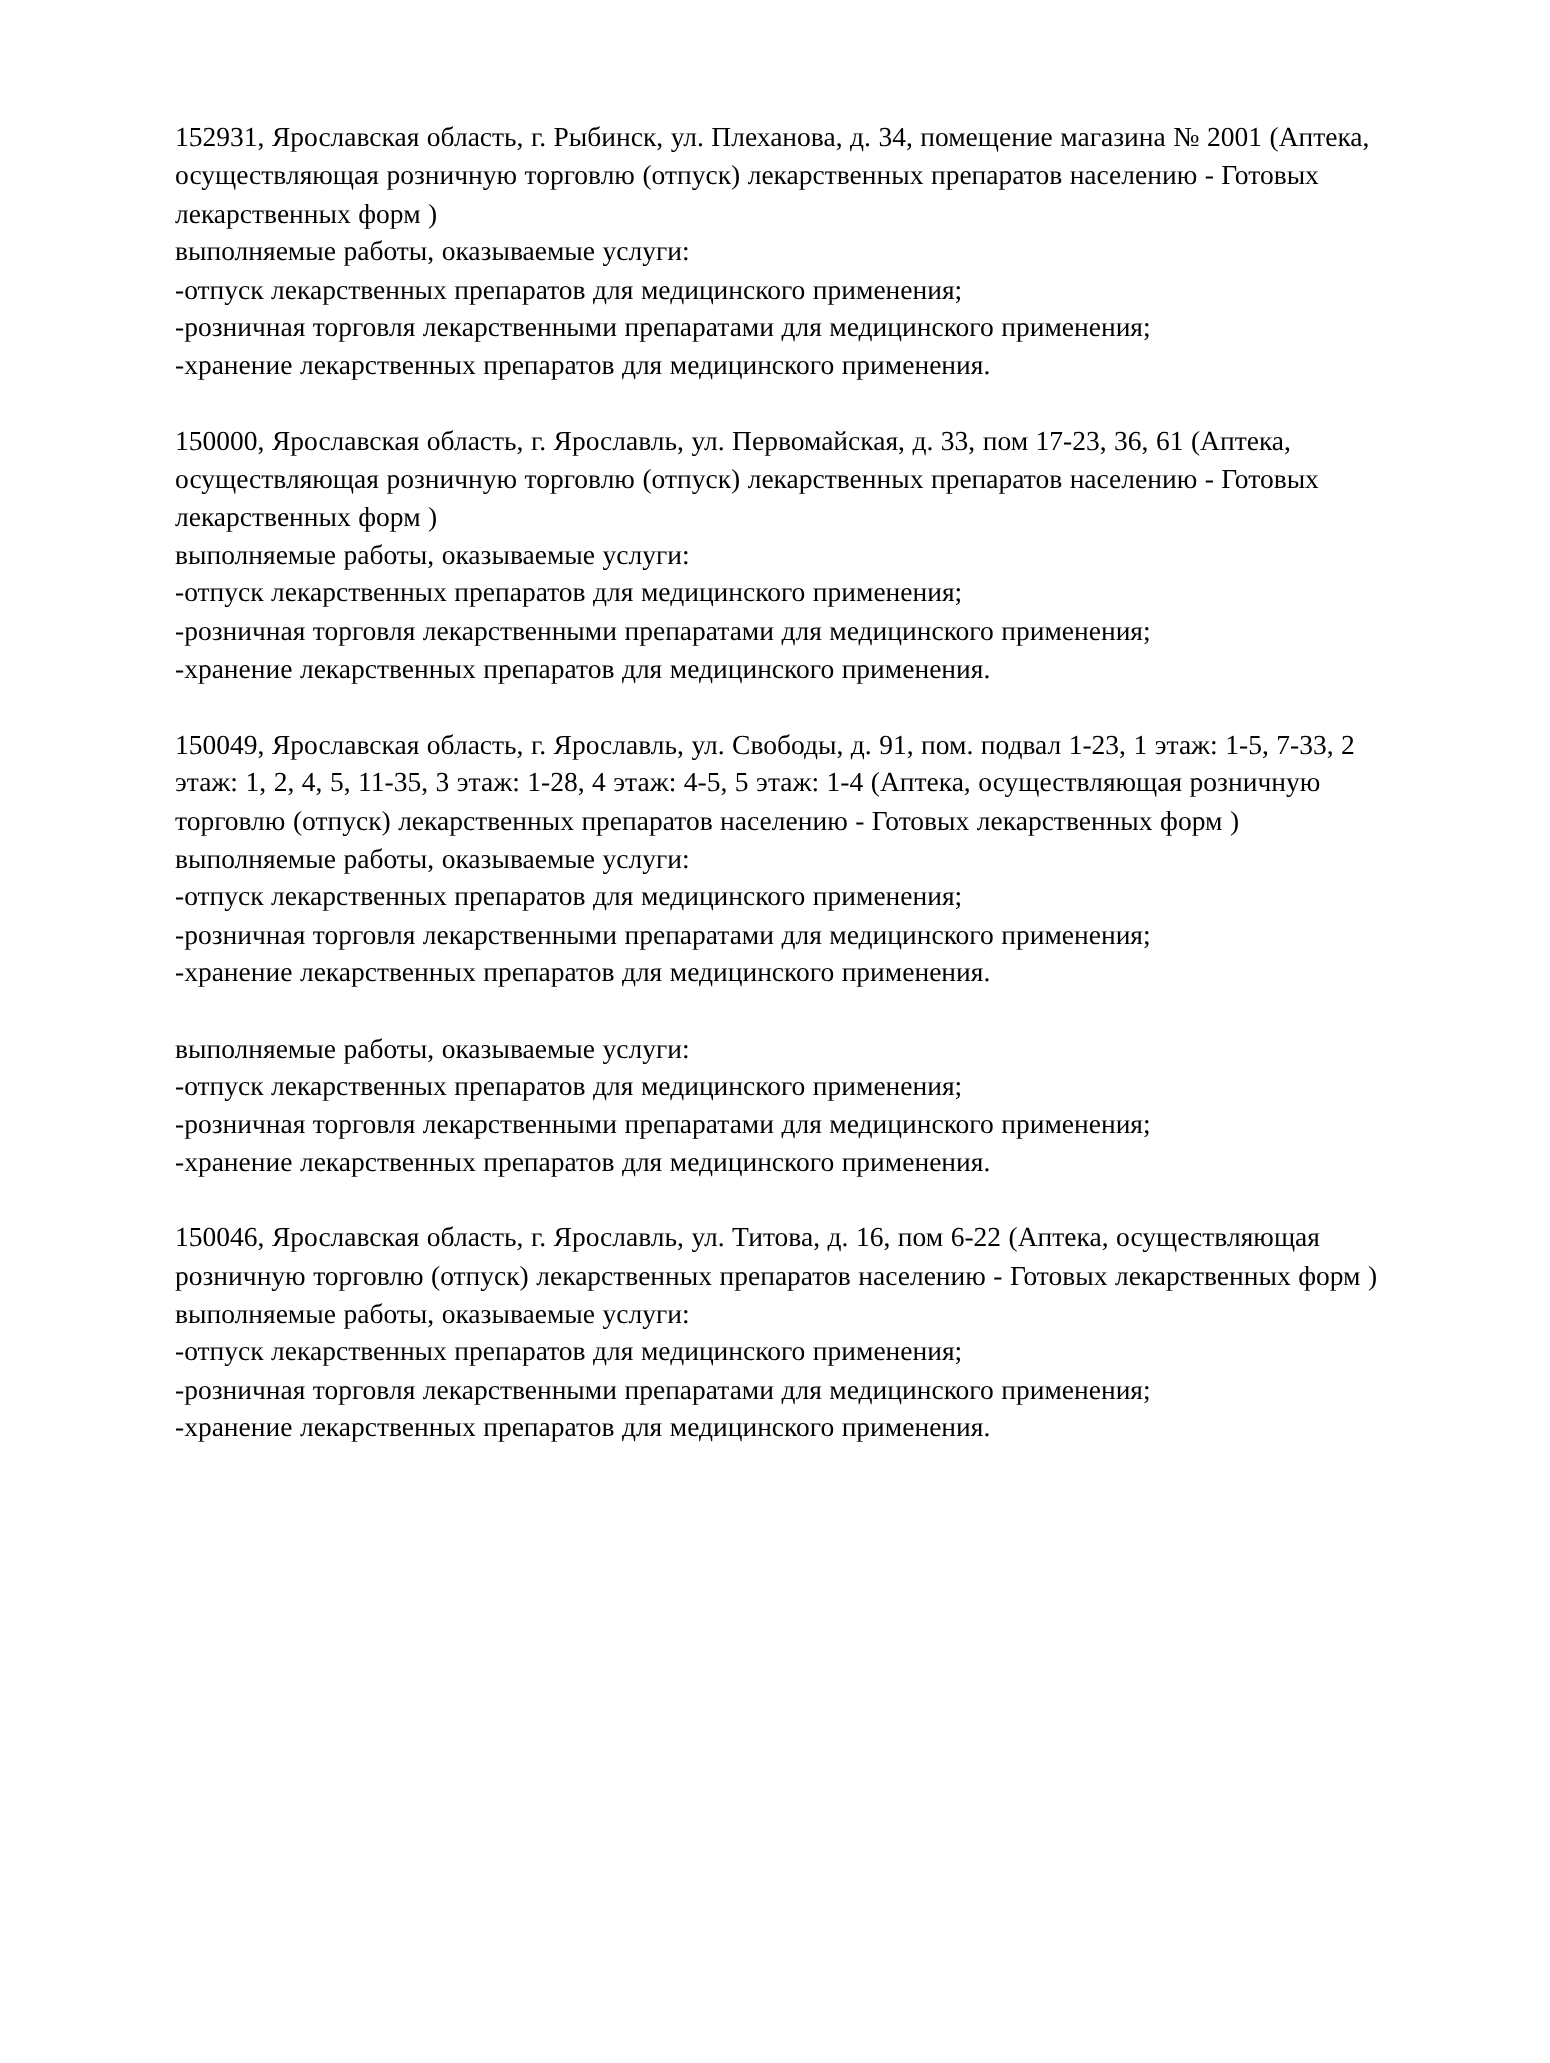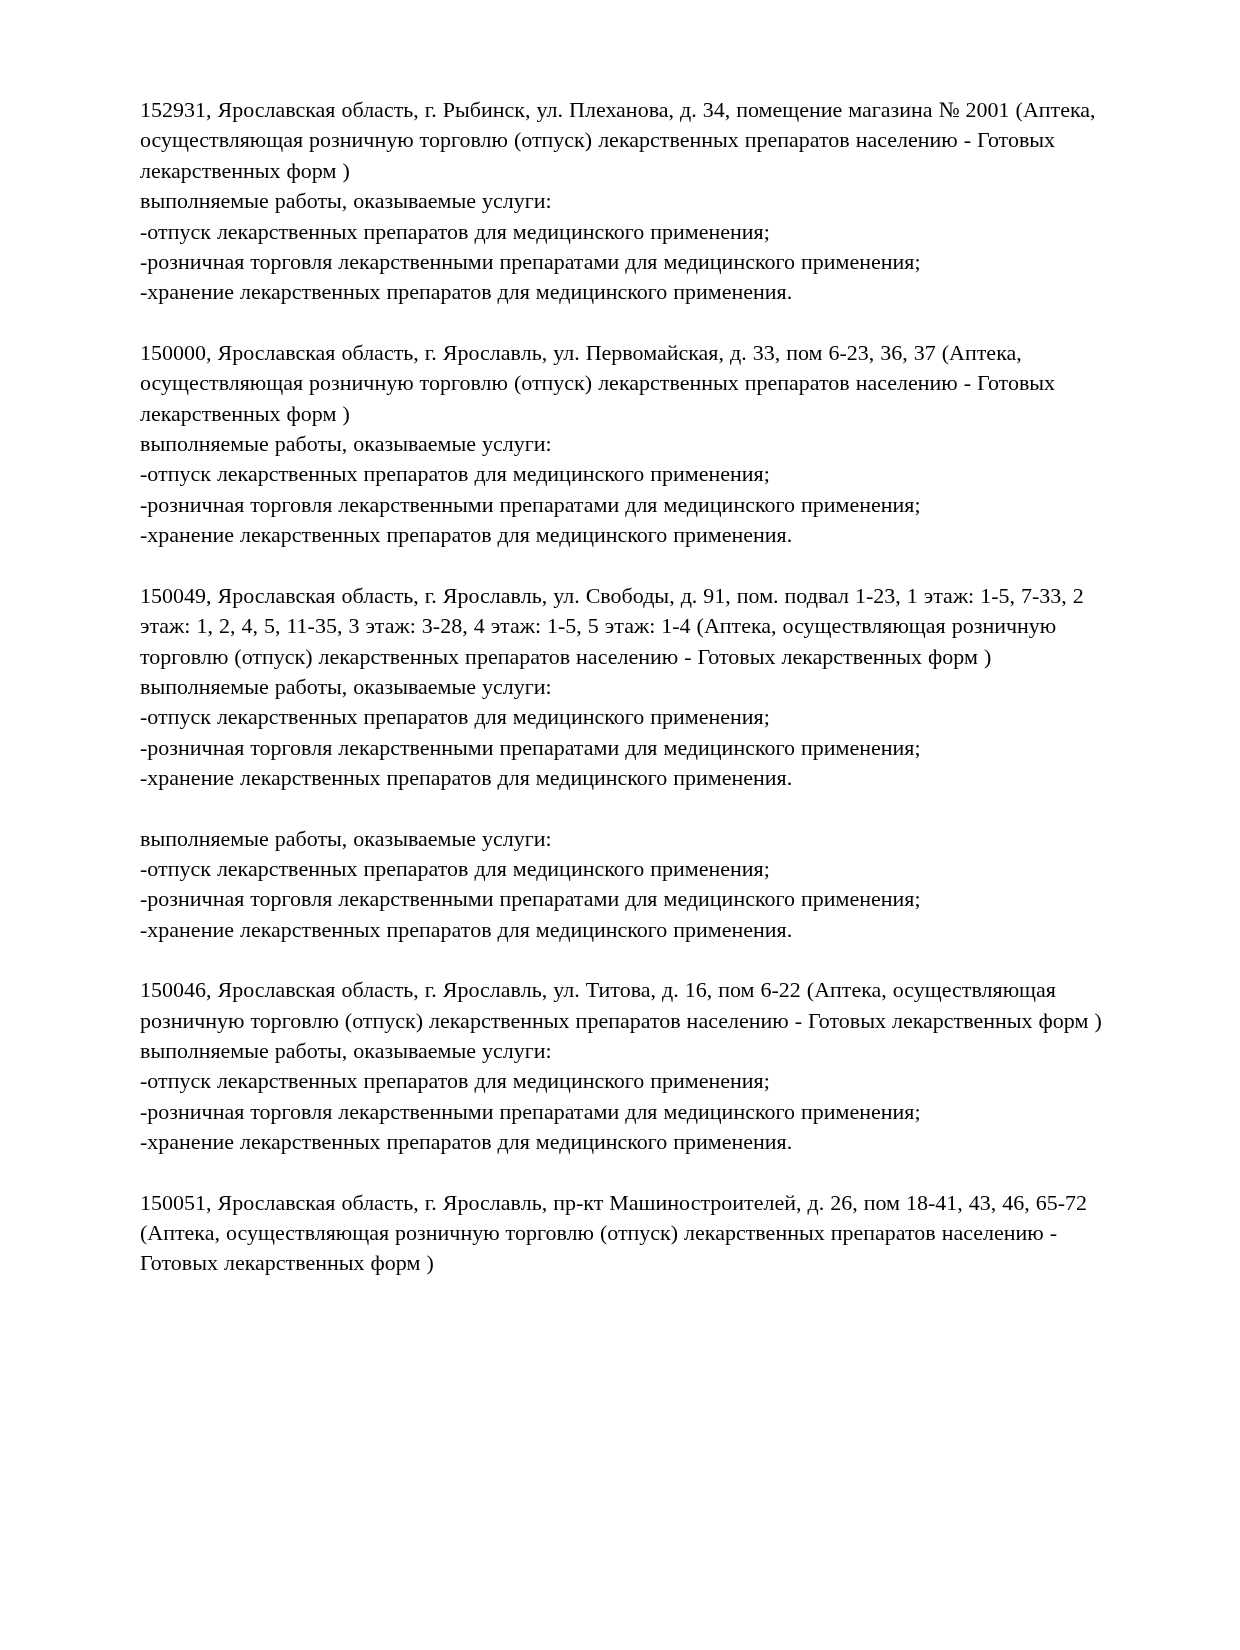--- a/index.html
+++ b/index.html
@@ -41,29 +41,29 @@
 
   <section class="entry">
     <p class="line">152931, Ярославская область, г. Рыбинск, ул. Плеханова, д. 34, помещение магазина № 2001 (Аптека, осуществляющая розничную торговлю (отпуск) лекарственных препаратов населению - Готовых лекарственных форм )</p>
     <p class="line">выполняемые работы, оказываемые услуги:</p>
     <p class="line">-отпуск лекарственных препаратов для медицинского применения;</p>
     <p class="line">-розничная торговля лекарственными препаратами для медицинского применения;</p>
     <p class="line">-хранение лекарственных препаратов для медицинского применения.</p>
   </section>
 
   <section class="entry">
-    <p class="line">150000, Ярославская область, г. Ярославль, ул. Первомайская, д. 33, пом 6-23, 36, 37 (Аптека, осуществляющая розничную торговлю (отпуск) лекарственных препаратов населению - Готовых лекарственных форм )</p>
+    <p class="line">150000, Ярославская область, г. Ярославль, ул. Первомайская, д. 33, пом 17-23, 36, 61 (Аптека, осуществляющая розничную торговлю (отпуск) лекарственных препаратов населению - Готовых лекарственных форм )</p>
     <p class="line">выполняемые работы, оказываемые услуги:</p>
     <p class="line">-отпуск лекарственных препаратов для медицинского применения;</p>
     <p class="line">-розничная торговля лекарственными препаратами для медицинского применения;</p>
     <p class="line">-хранение лекарственных препаратов для медицинского применения.</p>
   </section>
 
   <section class="entry">
-    <p class="line">150049, Ярославская область, г. Ярославль, ул. Свободы, д. 91, пом. подвал 1-23, 1 этаж: 1-5, 7-33, 2 этаж: 1, 2, 4, 5, 11-35, 3 этаж: 3-28, 4 этаж: 1-5, 5 этаж: 1-4 (Аптека, осуществляющая розничную торговлю (отпуск) лекарственных препаратов населению - Готовых лекарственных форм )</p>
+    <p class="line">150049, Ярославская область, г. Ярославль, ул. Свободы, д. 91, пом. подвал 1-23, 1 этаж: 1-5, 7-33, 2 этаж: 1, 2, 4, 5, 11-35, 3 этаж: 1-28, 4 этаж: 4-5, 5 этаж: 1-4 (Аптека, осуществляющая розничную торговлю (отпуск) лекарственных препаратов населению - Готовых лекарственных форм )</p>
     <p class="line">выполняемые работы, оказываемые услуги:</p>
     <p class="line">-отпуск лекарственных препаратов для медицинского применения;</p>
     <p class="line">-розничная торговля лекарственными препаратами для медицинского применения;</p>
     <p class="line">-хранение лекарственных препаратов для медицинского применения.</p>
   </section>
 
   <section class="entry">
     <p class="line">выполняемые работы, оказываемые услуги:</p>
     <p class="line">-отпуск лекарственных препаратов для медицинского применения;</p>
     <p class="line">-розничная торговля лекарственными препаратами для медицинского применения;</p>
@@ -71,17 +71,14 @@
   </section>
 
   <section class="entry">
     <p class="line">150046, Ярославская область, г. Ярославль, ул. Титова, д. 16, пом 6-22 (Аптека, осуществляющая розничную торговлю (отпуск) лекарственных препаратов населению - Готовых лекарственных форм )</p>
     <p class="line">выполняемые работы, оказываемые услуги:</p>
     <p class="line">-отпуск лекарственных препаратов для медицинского применения;</p>
     <p class="line">-розничная торговля лекарственными препаратами для медицинского применения;</p>
     <p class="line">-хранение лекарственных препаратов для медицинского применения.</p>
   </section>
 
-  <section class="entry">
-    <p class="line">150051, Ярославская область, г. Ярославль, пр-кт Машиностроителей, д. 26, пом 18-41, 43, 46, 65-72 (Аптека, осуществляющая розничную торговлю (отпуск) лекарственных препаратов населению - Готовых лекарственных форм )</p>
-  </section>
 
 </div>
 
 </body></html>

